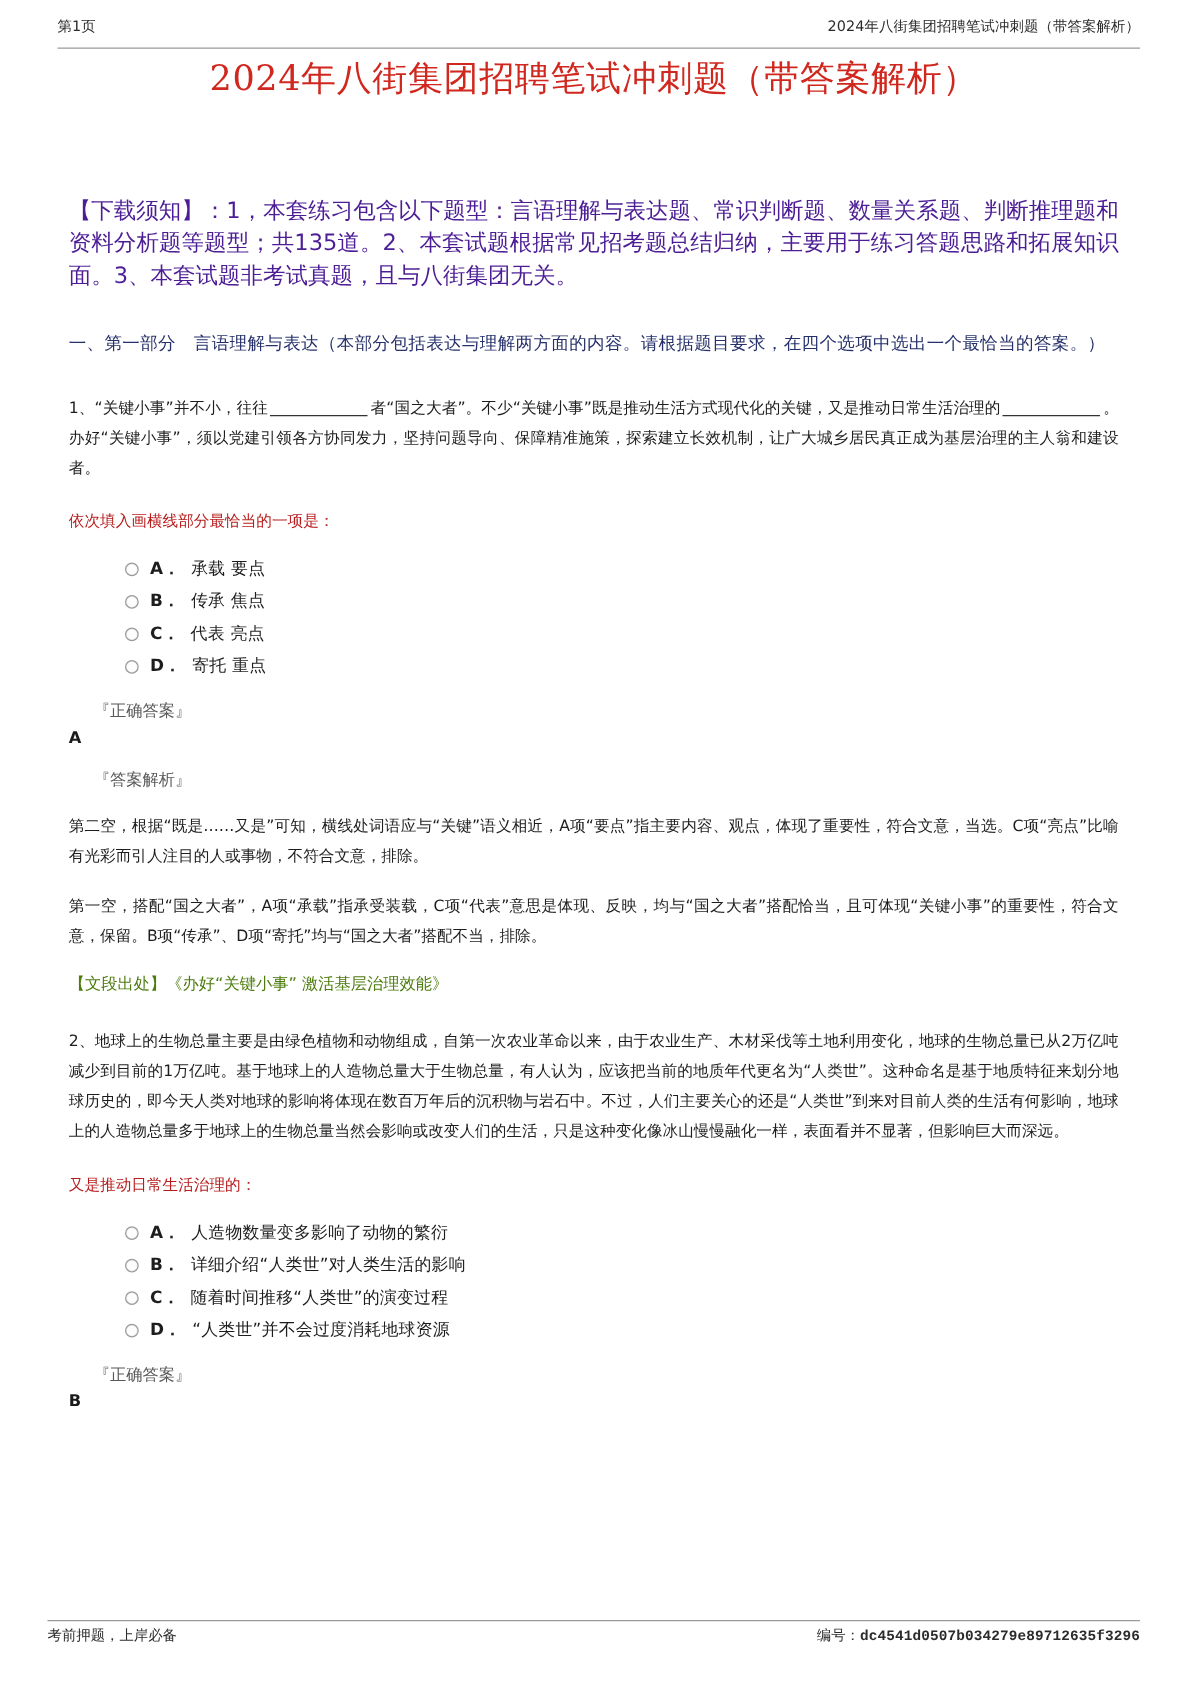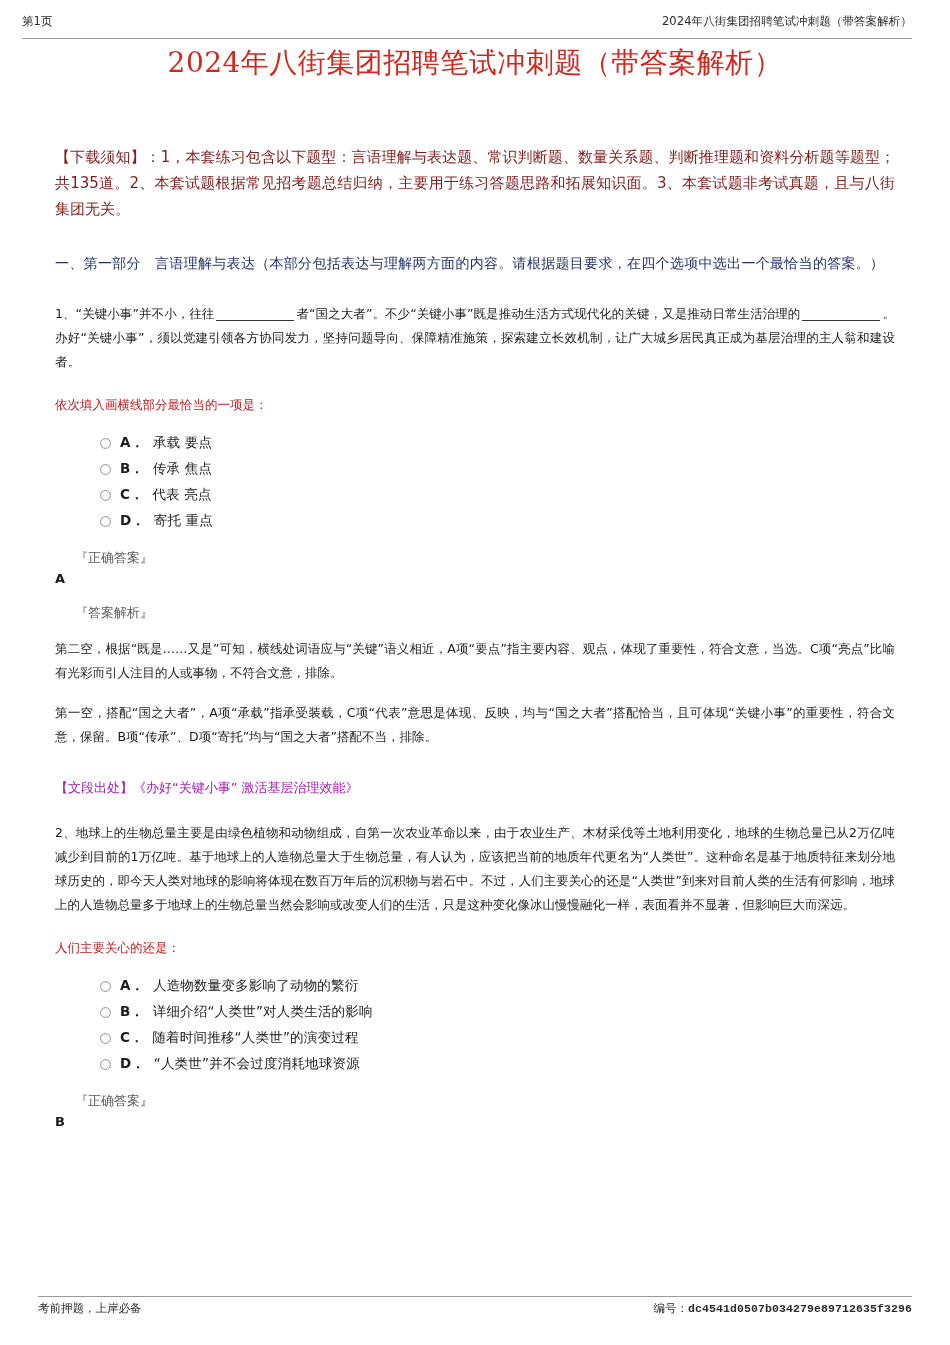--- a/index.html
+++ b/index.html
@@ -16,21 +16,21 @@
     width: 950px;
     height: 1345px;
     background: #ffffff;
     overflow: hidden;
   }
 
   
   .runhead {
     position: absolute;
     top: 14px;
-    left: 22px;
+    left: 46px;
     right: 38px;
     height: 24px;
     border-bottom: 1px solid #9a9a9a;
     display: flex;
     align-items: flex-start;
     justify-content: space-between;
     font-size: 11.5px;
     color: #2b2b2b;
     letter-spacing: 0.1px;
   }
@@ -54,25 +54,25 @@
 
   
   .content {
     position: absolute;
     top: 140px;
     left: 55px;
     width: 840px;
   }
 
   .notice {
-    font-size: 15px;
+    font-size: 18px;
     line-height: 26px;
-    color: #7f1d1d;
+    color: #4c1d95;
     text-align: justify;
-    margin: 4px 0 0 0;
+    margin: 16px 0 0 0;
   }
 
   .section-heading {
     margin-top: 24px;
     font-size: 14px;
     line-height: 34px;
     color: #26316b;
     font-weight: 400;
     letter-spacing: 0.3px;
   }
@@ -148,24 +148,24 @@
   .explain {
     margin-top: 16px;
     font-size: 12.5px;
     line-height: 24px;
     color: #1d1d1d;
     text-align: justify;
   }
   .explain.tight { margin-top: 14px; }
 
   .source {
-    margin-top: 28px;
+    margin-top: 16px;
     font-size: 13px;
     line-height: 22px;
-    color: #a21caf;
+    color: #4d7c0f;
   }
 
   
   .footer {
     position: absolute;
     bottom: 18px;
     left: 38px;
     right: 38px;
     height: 26px;
     border-top: 1px solid #9a9a9a;
@@ -231,21 +231,21 @@
 
       <div class="explain tight">第二空，根据“既是……又是”可知，横线处词语应与“关键”语义相近，A项“要点”指主要内容、观点，体现了重要性，符合文意，当选。C项“亮点”比喻有光彩而引人注目的人或事物，不符合文意，排除。</div>
       <div class="explain">第一空，搭配“国之大者”，A项“承载”指承受装载，C项“代表”意思是体现、反映，均与“国之大者”搭配恰当，且可体现“关键小事”的重要性，符合文意，保留。B项“传承”、D项“寄托”均与“国之大者”搭配不当，排除。</div>
 
       <div class="source"><span>【文段出处】</span><span>《办好“关键小事” 激活基层治理效能》</span></div>
     </div>
 
     <div class="qblock">
       <div class="qstem">2、地球上的生物总量主要是由绿色植物和动物组成，自第一次农业革命以来，由于农业生产、木材采伐等土地利用变化，地球的生物总量已从2万亿吨减少到目前的1万亿吨。基于地球上的人造物总量大于生物总量，有人认为，应该把当前的地质年代更名为“人类世”。这种命名是基于地质特征来划分地球历史的，即今天人类对地球的影响将体现在数百万年后的沉积物与岩石中。不过，人们主要关心的还是“人类世”到来对目前人类的生活有何影响，地球上的人造物总量多于地球上的生物总量当然会影响或改变人们的生活，只是这种变化像冰山慢慢融化一样，表面看并不显著，但影响巨大而深远。</div>
 
-      <div class="qprompt">人们主要关心的还是：</div>
+      <div class="qprompt">又是推动日常生活治理的：</div>
 
       <div class="options">
         <div class="opt">
           <span class="radio"></span>
           <span class="opt-letter">A．</span>
           <span class="opt-text">人造物数量变多影响了动物的繁衍</span>
         </div>
         <div class="opt">
           <span class="radio"></span>
           <span class="opt-letter">B．</span>

